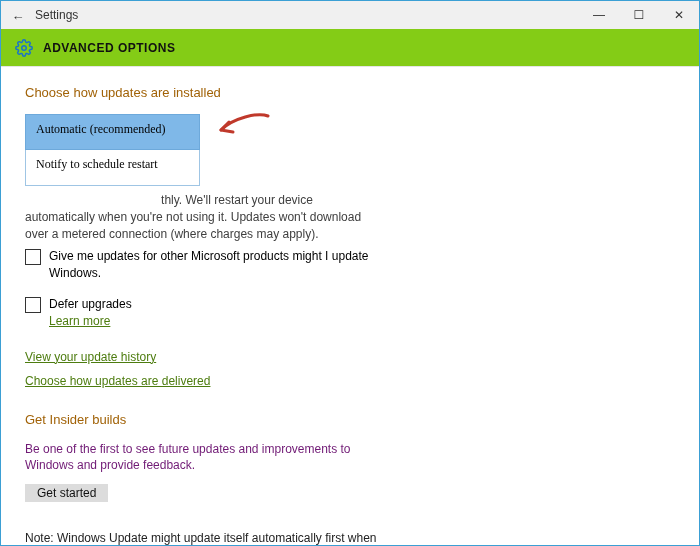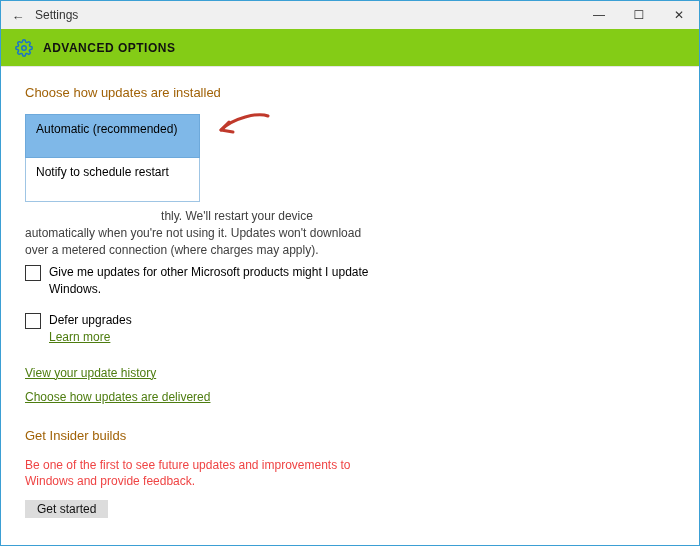--- a/index.html
+++ b/index.html
@@ -9,31 +9,31 @@
   .titlebar .left { display: flex; align-items: center; gap: 8px; font-size: 12px; }
   .titlebar .back { width: 18px; height: 18px; display: flex; align-items: center; justify-content: center; font-size: 13px; color: #333; }
   .titlebar .controls { display: flex; }
   .titlebar .controls .ctrl { width: 40px; height: 28px; display: flex; align-items: center; justify-content: center; font-size: 12px; color: #333; font-family: Arial, sans-serif; }
   .header2 { background: #84cc16; height: 38px; display: flex; align-items: center; gap: 10px; padding-left: 14px; border-bottom: 1px solid #e5e5e5; }
   .gear { width: 18px; height: 18px; color: #1a73c9; display: flex; align-items: center; justify-content: center; }
   .header2 .title { font-size: 12px; font-weight: 600; letter-spacing: .5px; color: #111; }
   .content { padding: 18px 24px 10px 24px; position: relative; }
   h2.section { font-weight: 400; font-size: 13px; color: #a16207; margin-bottom: 14px; }
   .dropdown { position: relative; width: 175px; margin-bottom: 6px; }
-  .dropdown .item { height: 44px; line-height: 28px; padding: 0 10px; border: 1px solid #9fc5e4; background: #fff; font-size: 12px; }
+  .dropdown .item { height: 36px; line-height: 28px; padding: 0 10px; border: 1px solid #9fc5e4; background: #fff; font-size: 12px; font-family: Liberation Serif, serif; }
   .dropdown .item.selected { background: #7fb8e8; color: #000; border: 1px solid #6da9db; }
   .dropdown .item + .item { border-top: none; }
   .arrow { position: absolute; left: 188px; top: -4px; pointer-events: none; }
   .body-text { font-size: 12px; color: #404040; line-height: 1.4; max-width: 350px; margin-bottom: 6px; }
   .checkline { display: flex; align-items: flex-start; gap: 8px; max-width: 350px; margin-bottom: 14px; font-size: 12px; line-height: 1.4; }
   .checkbox { width: 16px; height: 16px; border: 1.5px solid #333; flex-shrink: 0; margin-top: 1px; }
   .checkline .cbtext { flex: 1; }
   .link { color: #4d7c0f; font-size: 12px; display: inline-block; }
   .link.block { display: block; margin-bottom: 10px; }
-  .insider-desc { font-size: 12px; color: #ef4444; line-height: 1.4; max-width: 360px; margin-bottom: 10px; }
+  .insider-desc { font-size: 12px; color: #701a75; line-height: 1.4; max-width: 360px; margin-bottom: 10px; }
   .gray-button { background: #dcdcdc; border: none; padding: 2px 12px; font-size: 12px; color: #111; display: inline-block; }
   .note { font-size: 12px; color: #222; line-height: 1.4; max-width: 360px; margin-top: 28px; margin-bottom: 16px; }
   .partial-text { position: relative; }
 </style>
 </head>
 <body>
 
 <div class="window">
 
   <div class="titlebar">

